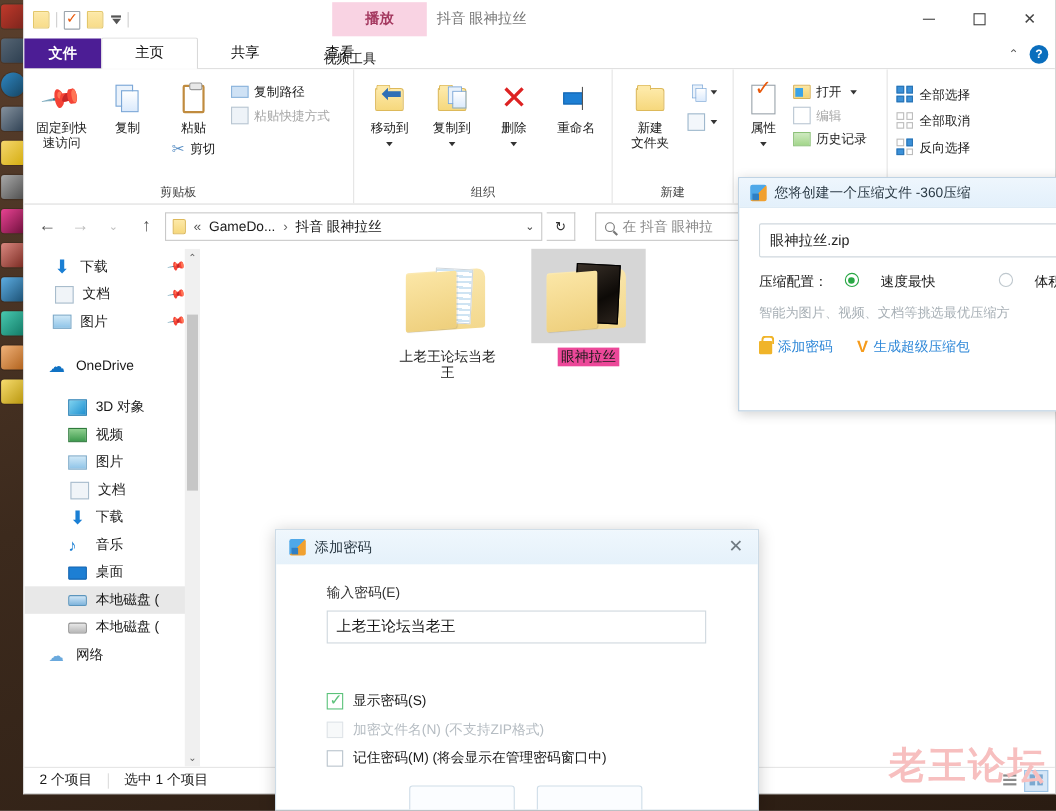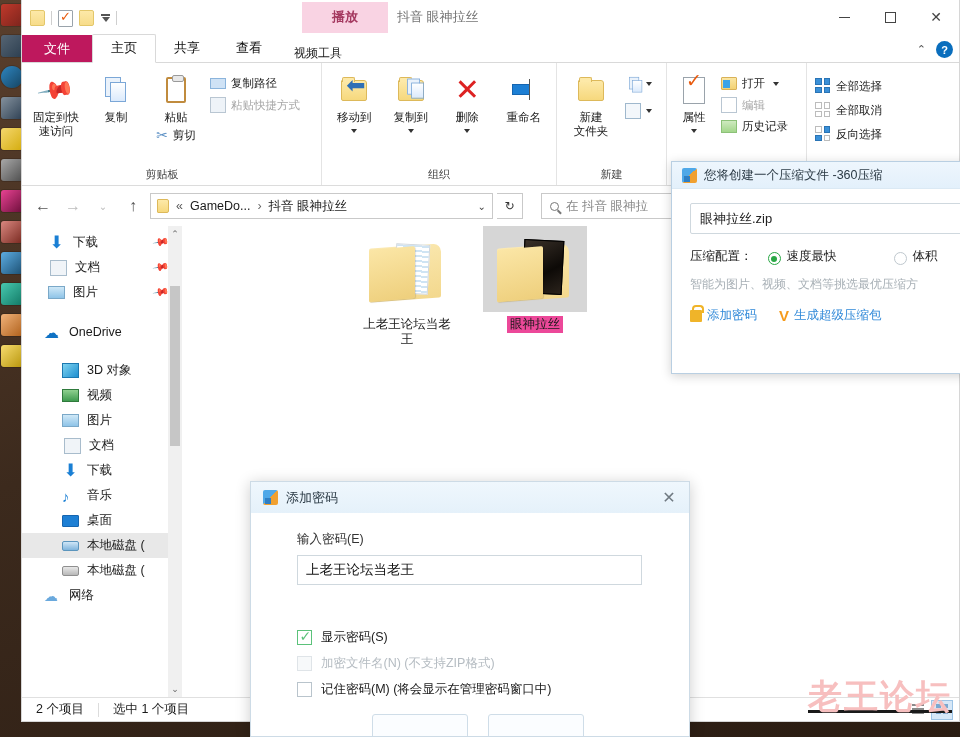--- a/index.html
+++ b/index.html
@@ -79,24 +79,24 @@
   .wc-min { width:11px;height:1px;background:#444;}
   .wc-max { width:11px;height:11px;border:1px solid #444;}
 
   
   #tabstrip {
     height: 27px; background:#ffffff; display:flex; align-items:flex-end;
     position:relative; flex: 0 0 auto;
     border-bottom: 1px solid #d9d9d9;
   }
   .tab {
-    padding: 4px 18px 5px; font-size: 13px; color:#111; cursor:default;
+    padding: 4px 30px 5px; font-size: 13px; color:#111; cursor:default;
     line-height: 18px;
   }
-  .tab.file { background:#be185d; color:#fff; font-weight:normal; padding: 5px 22px 5px; height:27px;}
+  .tab.file { background:#4c1d95; color:#fff; font-weight:bold; padding: 5px 22px 5px; height:27px;}
   .tab.active { background:#fff; border:1px solid #d9d9d9; border-bottom:1px solid #fff; margin-bottom:-1px; border-radius:2px 2px 0 0;}
   #ctx-group {
     position:absolute; left:272px; bottom:0; width:92px; text-align:left;
   }
   #helprow {
     position:absolute; right:6px; bottom:4px; display:flex; align-items:center; gap:10px;
   }
   #chev-up { color:#555; font-size:11px; }
   #help-btn {
     width:17px;height:17px;border-radius:50%;background:#0a6ebd;color:#fff;
@@ -238,21 +238,20 @@
       linear-gradient(#7aa8d0,#7aa8d0) 7px 6px/5px 4px no-repeat;}
   .vb-list{ width:12px;height:11px; background:
       linear-gradient(#8a8a8a,#8a8a8a) 0 0/12px 2px no-repeat,
       linear-gradient(#8a8a8a,#8a8a8a) 0 4px/12px 2px no-repeat,
       linear-gradient(#8a8a8a,#8a8a8a) 0 8px/12px 2px no-repeat;}
 
   
   #watermark {
     position:absolute; right: 8px; bottom: 22px; text-align:right; pointer-events:none;
     z-index: 5;
-    text-decoration: underline;
   }
   #wm-cn { font-size:34px; font-weight:bold; color:#f7bfbf; letter-spacing:2px; line-height:38px;}
   #wm-en { font-size:24px; font-weight:bold; color:#f6b9b9; line-height:26px; }
 
   
   #zipdlg {
     position:absolute; left: 671px; top: 161px; width: 330px; height: 213px;
     background:#fff; border:1px solid #b9cfe2; box-shadow:0 2px 10px rgba(0,0,0,.18);
     z-index: 20; overflow:hidden;
   }
@@ -264,21 +263,21 @@
   .z360ic::after{content:"";position:absolute;left:2px;bottom:1px;width:6px;height:6px;background:#2f7fc4;}
   #zip-body { padding: 14px 18px 0; }
   #zip-name {
     width: 100%; height:31px; border:1px solid #cfd8de; border-radius:2px; background:#fff;
     display:flex;align-items:center; padding-left:9px; font-size:13px; color:#222;
   }
   #zip-cfg { display:flex; align-items:center; gap:9px; margin-top:14px; font-size:12.5px; }
   .radio { width:13px;height:13px;border-radius:50%;border:1.5px solid #bfc8ce; background:#fff; position:relative; flex:0 0 13px;}
   .radio.on { border-color:#29a745; }
   .radio.on::after{content:"";position:absolute;left:2.5px;top:2.5px;width:6px;height:6px;border-radius:50%;background:#29a745;}
-  .cfg-opt { display:flex; align-items:flex-end; gap:6px; }
+  .cfg-opt { display:flex; align-items:flex-start; gap:20px; }
   #zip-hint { margin-top:11px; font-size:12px; color:#a8b0b6; }
   #zip-links { margin-top:14px; display:flex; align-items:center; gap:22px; font-size:12.5px; }
   .zlink { display:flex; align-items:center; gap:5px; color:#2f88d8; }
   .lock-ic { width:12px;height:12px; background:#f0b429; border-radius:1px; position:relative;}
   .lock-ic::before{content:"";position:absolute;left:2px;top:-5px;width:8px;height:6px;border:2px solid #f0b429;border-bottom:none;border-radius:4px 4px 0 0;}
   .v-ic { color:#f59b1c; font-weight:bold; font-size:15px; line-height:12px;}
 
   
   #pwdlg {
     position:absolute; left: 250px; top: 481px; width: 440px; height: 256px;

